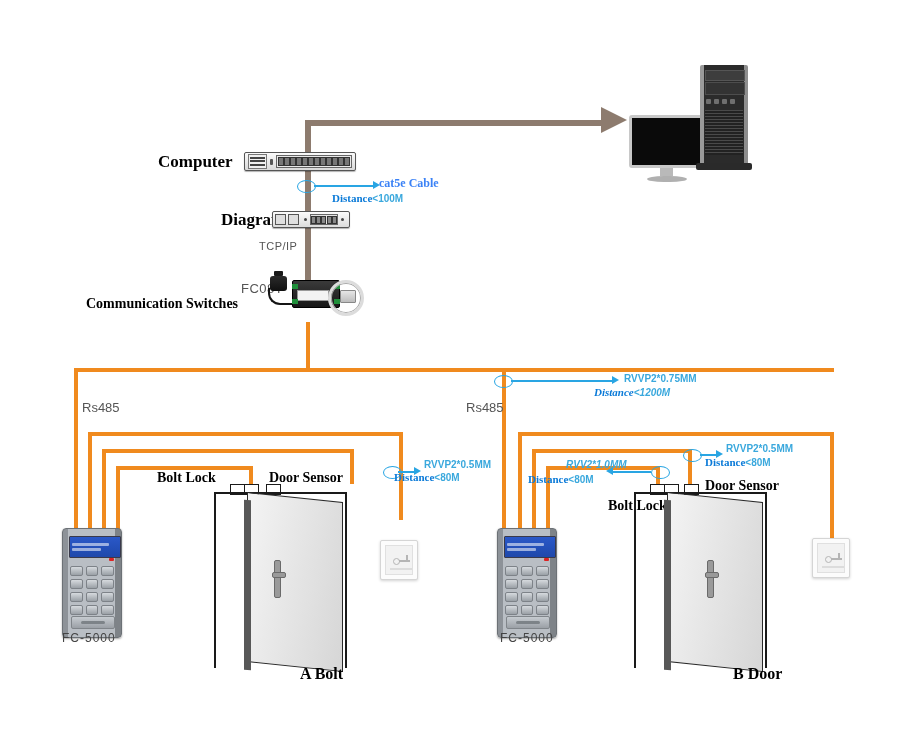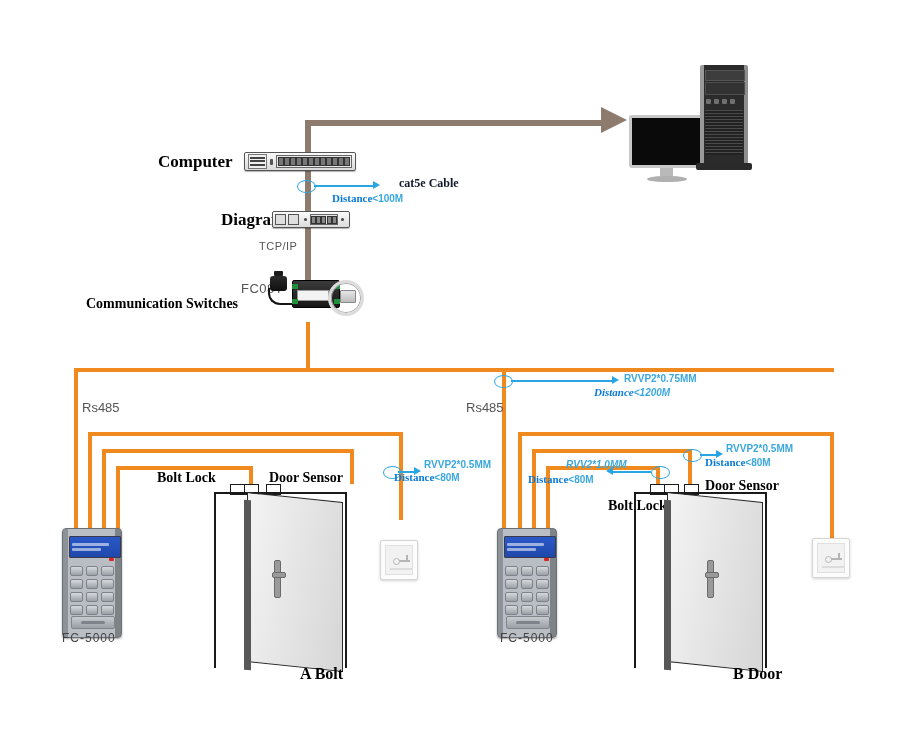--- a/index.html
+++ b/index.html
@@ -243,21 +243,21 @@
         <b></b>
         <b></b>
         <b></b>
         <b></b>
       </div>
   </div>
 
   <div class="bcirc" style="left:297px;top:180px;"></div>
   <div class="bconn" style="left:314px;top:185px;width:60px;"></div>
   <div class="barrow r" style="left:373px;top:181px;"></div>
-  <div class="cable-txt" style="left:379px;top:176px;font-family:'Liberation Serif',serif;font-size:12px;color:#0f172a;margin-left:20px;">cat5e Cable</div>
+  <div class="cable-txt" style="left:379px;top:176px;font-family:'Liberation Serif',serif;font-size:12px;color:#3b82f6;">cat5e Cable</div>
   <div class="cable-dist" style="left:332px;top:192px;">
     <span>Distance</span><span class="v">&lt;100M</span>
   </div>
 
   <div class="lbl-bold" style="left:221px;top:210px;font-size:17px;">Diagram</div>
   <div class="routerdev" style="left:272px;top:211px;">
     <div class="ic"></div>
       <div class="ic"></div>
       <div class="dot"></div>
     <div class="pgrp">

